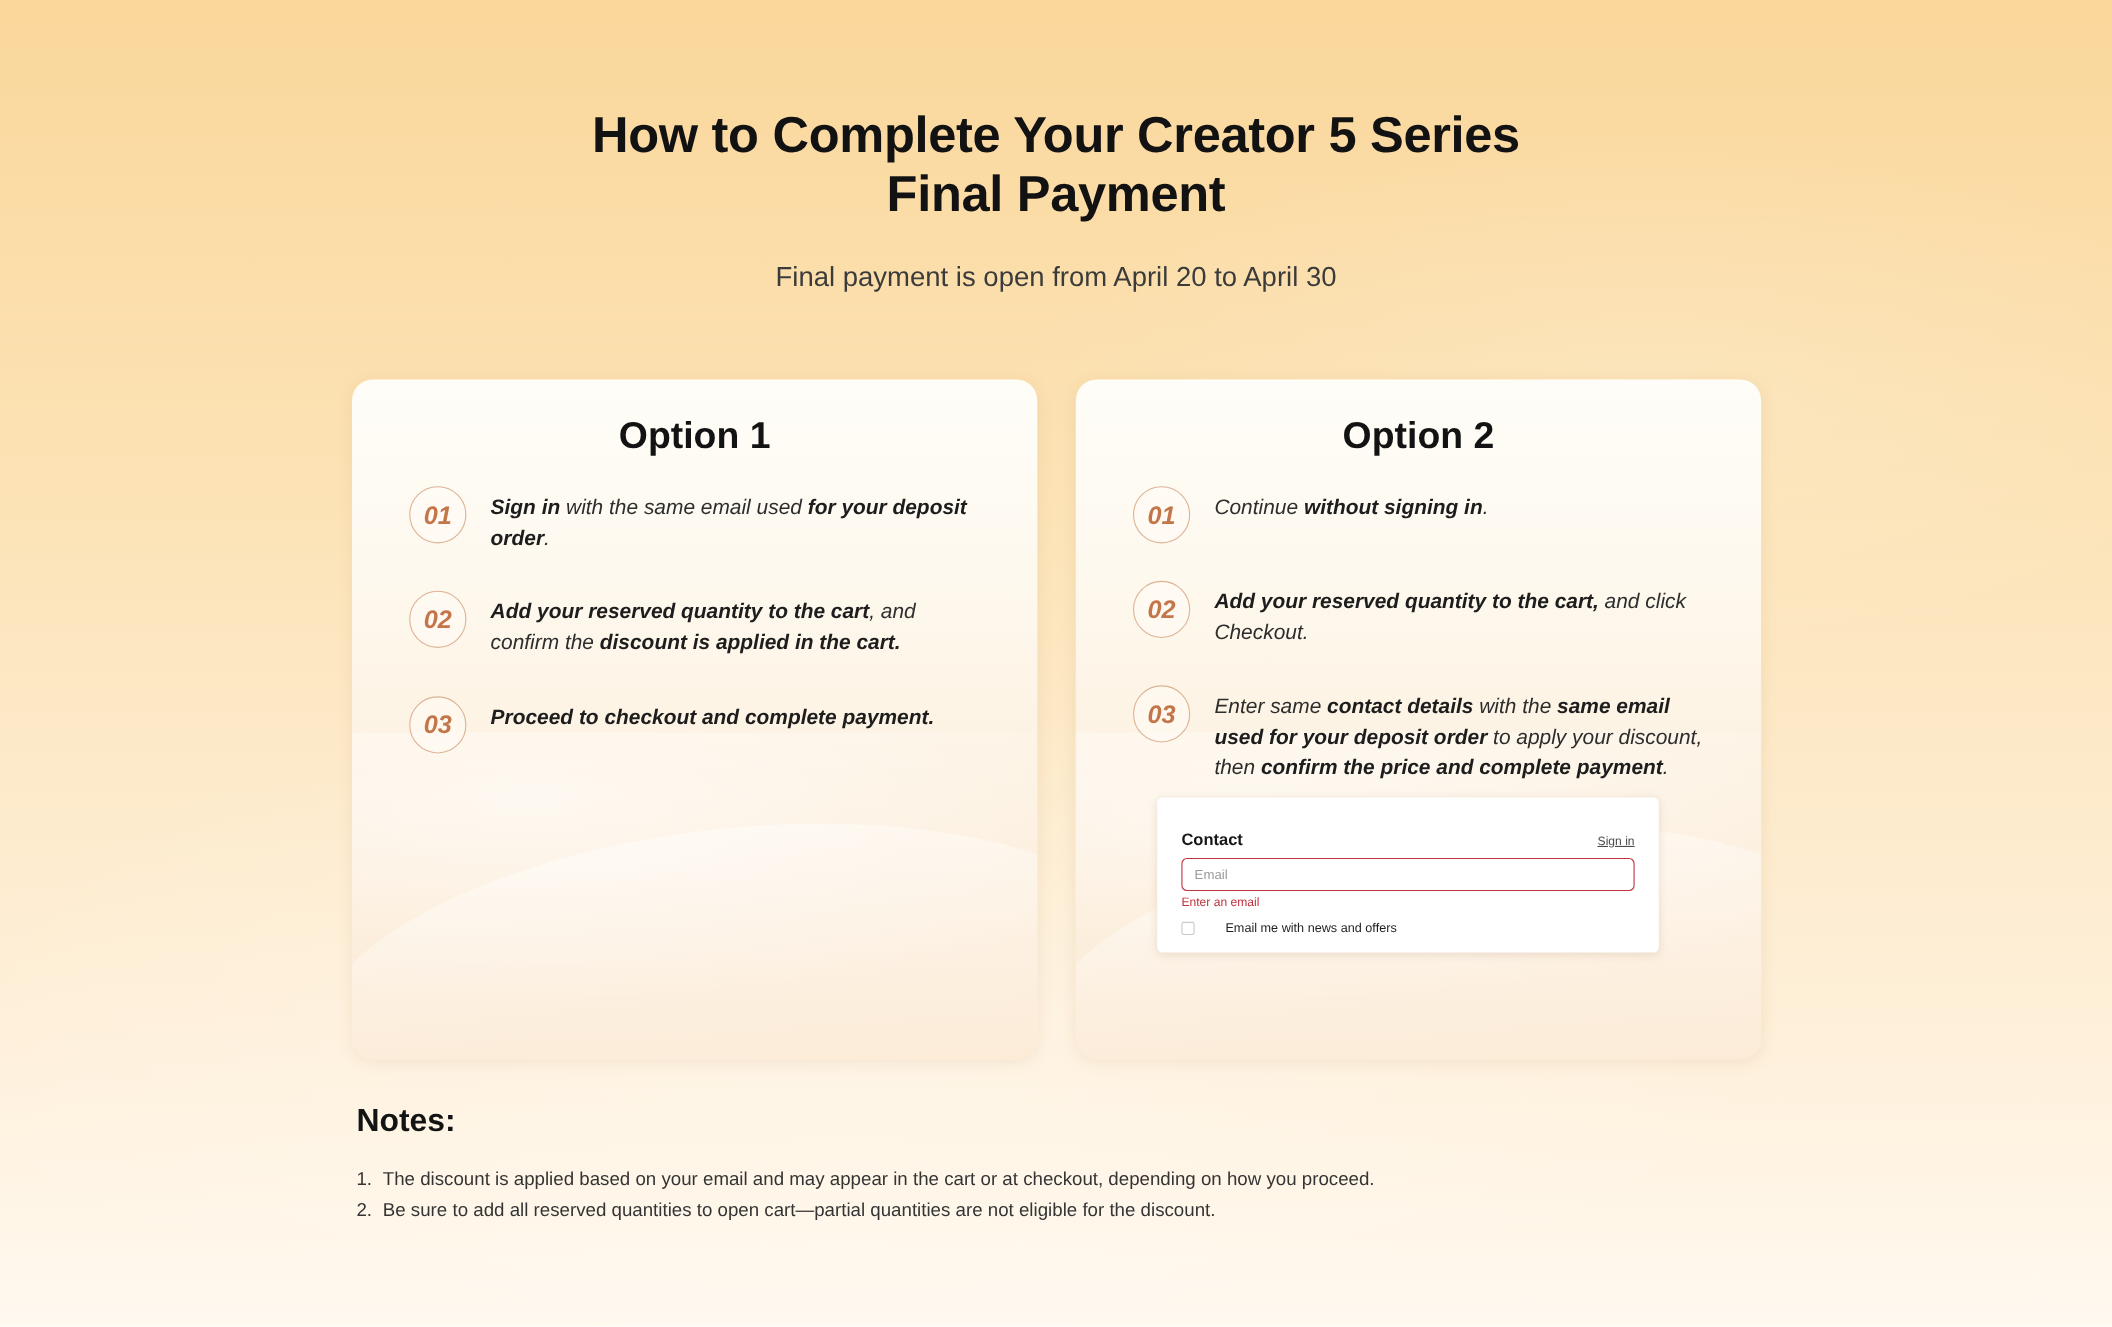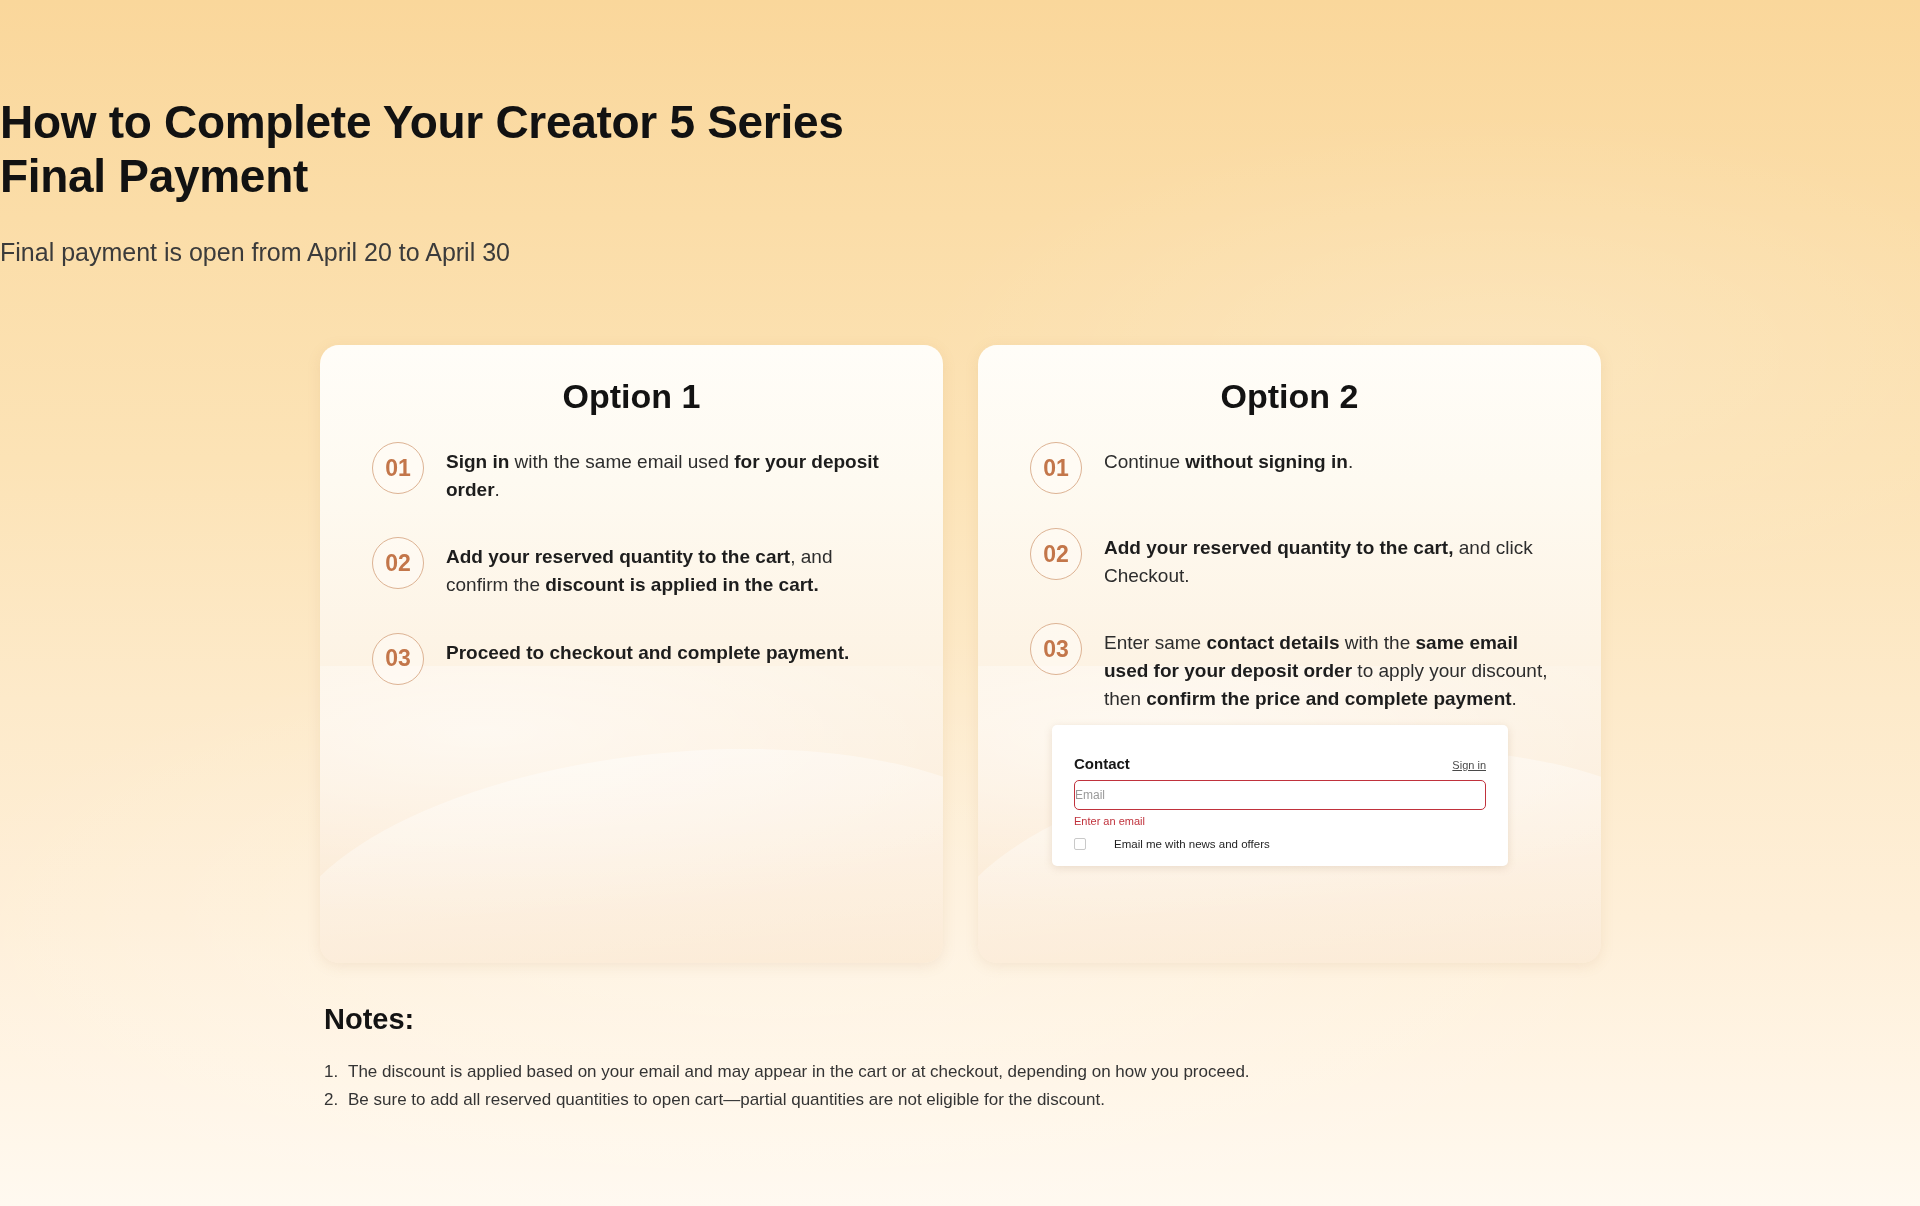--- a/index.html
+++ b/index.html
@@ -38,20 +38,21 @@
     width: 1920px;
     height: 1206px;
   }
 
   
   .header {
     position: absolute;
     left: 0;
     top: 96px;
     width: 1920px;
+    text-align: center;
   }
   .title {
     font-size: 46px;
     font-weight: 700;
     line-height: 1.17;
     color: #121212;
     letter-spacing: -0.3px;
   }
   .title-line { display: block; }
   .subtitle {
@@ -116,20 +117,21 @@
     font-weight: 700;
     color: #131313;
     padding-top: 32px;
   }
 
   .steps {
     position: relative;
     z-index: 2;
     margin-top: 26px;
     padding: 0 48px 0 52px;
+    font-style: italic;
   }
 
   .step {
     position: relative;
     display: flex;
     align-items: flex-start;
     min-height: 84px;
   }
   .step-left {
     position: relative;
@@ -207,20 +209,21 @@
     text-decoration: underline;
   }
   .shot-input {
     margin-top: 8px;
     height: 30px;
     border: 1.4px solid #c0323c;
     border-radius: 5px;
     background: #fff;
     display: flex;
     align-items: center;
+    padding-left: 11px;
     font-size: 12px;
     color: #9a9a9a;
   }
   .shot-error {
     margin-top: 5px;
     font-size: 11px;
     color: #c0323c;
   }
   .shot-check-row {
     margin-top: 11px;

